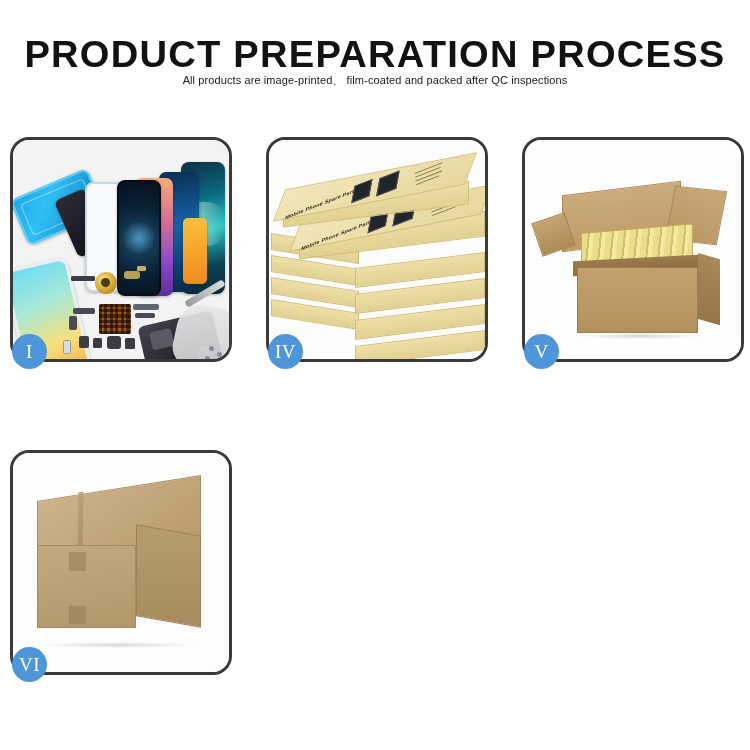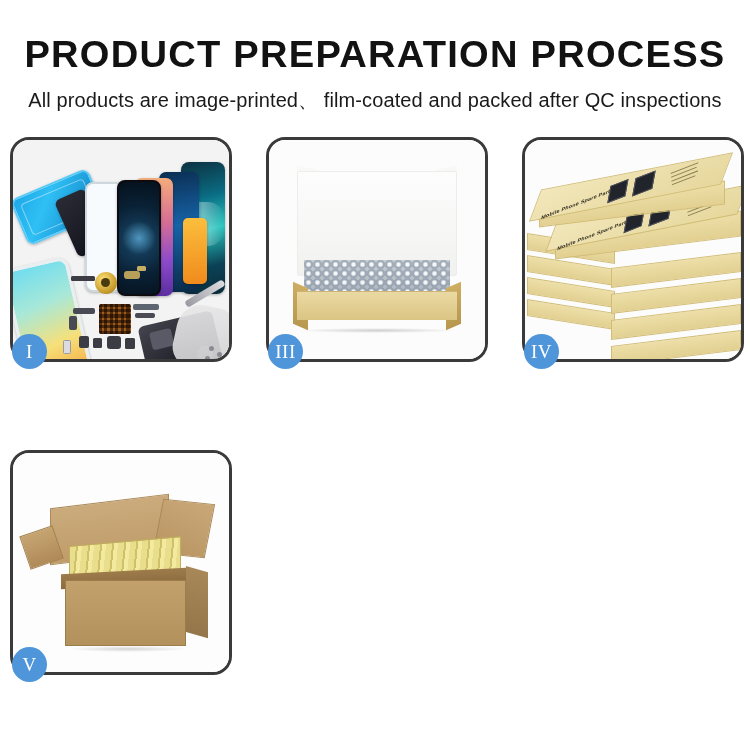--- a/index.html
+++ b/index.html
@@ -19,23 +19,22 @@
     font-size:37px;
     font-weight:bold;
     color:#121212;
     letter-spacing:1.2px;
     line-height:1;
     margin-top:36px;
     transform:scaleX(1.03);
     white-space:nowrap;
   }
   .subtitle {
-    font-size:20px;
+    font-size:11px;
     color:#1a1a1a;
-    margin-top:14px;
     letter-spacing:0.1px;
     white-space:nowrap;
   }
 
   
   .grid {
     position:absolute;
     left:10px; top:137px;
     width:730px; height:538px;
     display:grid;
@@ -409,33 +408,20 @@
         <div class="prt" style="left:112px;top:198px;width:10px;height:11px;"></div>
         <div class="prt" style="left:50px;top:200px;width:8px;height:14px;background:#dcdce0;border:1px solid #9a9aa2;"></div>
         <div class="screw" style="left:196px;top:206px;"></div>
         <div class="screw" style="left:204px;top:212px;"></div>
         <div class="screw" style="left:192px;top:216px;"></div>
       </div>
       <div class="badge">I</div>
     </div>
 
 
-    <div class="panel">
-      <div class="panel-img p3">
-        <div class="b3-lidtopL"></div>
-        <div class="b3-lidtopR"></div>
-        <div class="b3-lid"></div>
-        <div class="b3-inner"></div>
-        <div class="b3-flapL"></div>
-        <div class="b3-flapR"></div>
-        <div class="b3-front"></div>
-        <div class="b3-shadow"></div>
-      </div>
-      <div class="badge">III</div>
-    </div>
 
     <div class="panel">
       <div class="panel-img p4">
         <div class="stack">
 
           <div class="sbox" style="left:2px;top:100px;width:88px;height:17px;transform:skewY(9deg);"></div>
           <div class="sbox" style="left:2px;top:122px;width:88px;height:17px;transform:skewY(9deg);"></div>
           <div class="sbox" style="left:2px;top:144px;width:88px;height:17px;transform:skewY(9deg);"></div>
           <div class="sbox" style="left:2px;top:166px;width:88px;height:17px;transform:skewY(9deg);"></div>
 
@@ -478,15 +464,27 @@
         <div class="c5-leftflap"></div>
         <div class="c5-fill"></div>
         <div class="c5-rim"></div>
         <div class="c5-body"></div>
         <div class="c5-side"></div>
         <div class="c5-shadow"></div>
       </div>
       <div class="badge">V</div>
     </div>
 
+    <div class="panel">
+      <div class="panel-img p6">
+        <div class="c6-top"></div>
+        <div class="c6-seam"></div>
+        <div class="c6-right"></div>
+        <div class="c6-front"></div>
+        <div class="c6-tab" style="left:26%;top:45%;width:8%;height:9%;"></div>
+        <div class="c6-tab" style="left:26%;top:70%;width:8%;height:8%;"></div>
+        <div class="c6-shadow"></div>
+      </div>
+      <div class="badge">VI</div>
+    </div>
 
   </div>
 </div>
 
 </body></html>

